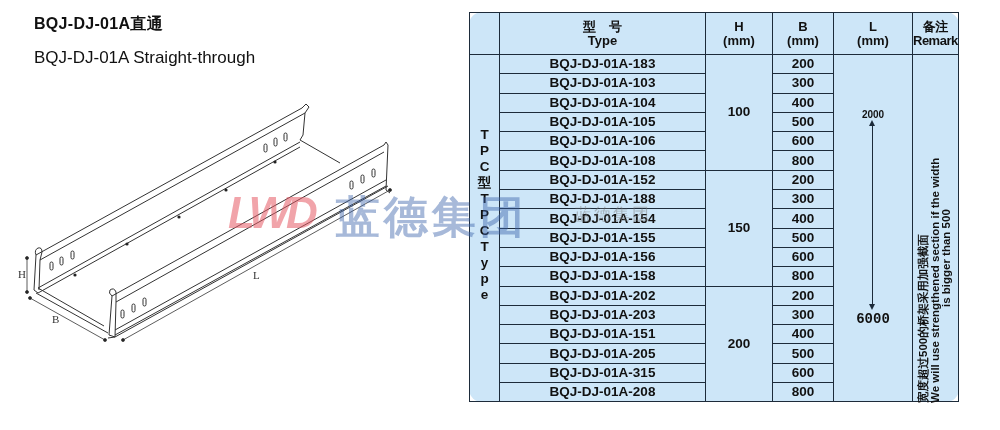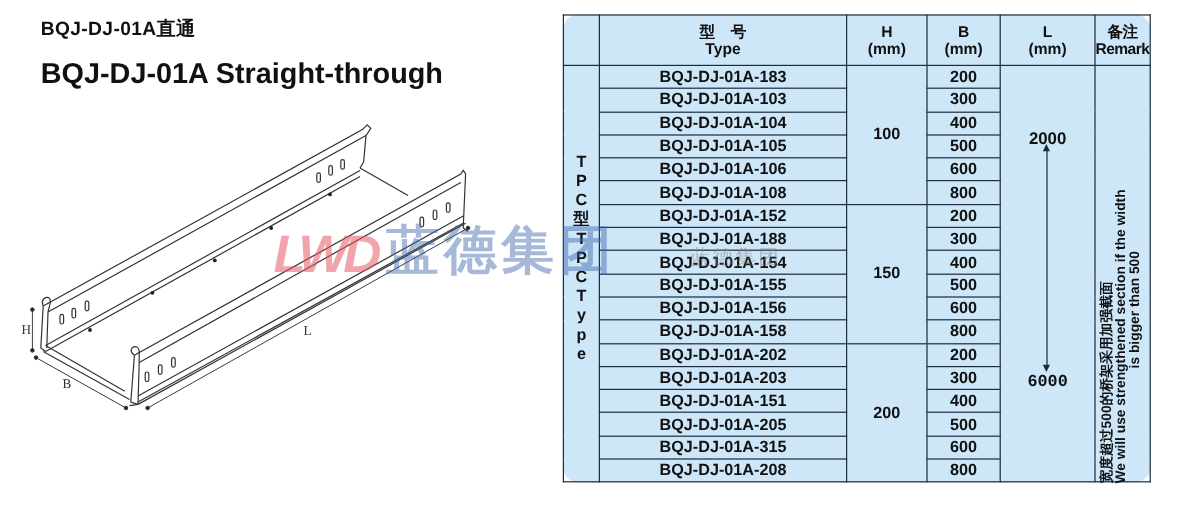--- a/index.html
+++ b/index.html
@@ -1,41 +1,41 @@
 <!DOCTYPE html>
 <html><head>
 <meta charset="utf-8">
 <style>
   html, body { margin:0; padding:0; }
   body { width:1000px; height:430px; background:#ffffff; position:relative; overflow:hidden;
          font-family:"Liberation Sans", "DejaVu Sans", sans-serif; color:#111; }
   .title-cn { position:absolute; left:34px; top:14px; font-size:16px; font-weight:bold; letter-spacing:0.3px; }
-  .title-en { position:absolute; left:34px; top:48px; font-size:24px; font-weight:bold; }
+  .title-en { position:absolute; left:34px; top:48px; font-size:17px; font-weight:normal; }
   .diagram { position:absolute; left:0; top:80px; width:460px; height:350px; }
-  .watermark { position:absolute; left:228px; top:188px; height:50px; display:flex; align-items:flex-end; pointer-events:none; }
+  .watermark { position:absolute; left:228px; top:188px; height:50px; display:flex; align-items:flex-start; pointer-events:none;gap:14px; }
   .wm-logo { font-size:44px; font-weight:900; color:rgba(230,90,100,0.55); font-style:italic; letter-spacing:-4px; font-family:"Liberation Sans", sans-serif; }
   .wm-cn { font-size:44px; font-weight:bold; color:rgba(60,100,170,0.45); margin-left:8px; letter-spacing:4px; font-family:"DejaVu Sans", sans-serif; }
   .wm-slogan { position:absolute; left:575px; top:203px; font-size:17px; color:rgba(120,120,120,0.45); letter-spacing:2px; font-family:"DejaVu Sans", sans-serif; pointer-events:none; }
 
   .spec-table { position:absolute; left:469px; top:12px; border-collapse:collapse; background:#cde6f8; table-layout:fixed;border-radius:13px; }
   .spec-table td, .spec-table th { border:1.5px solid #1d2b3a; padding:0; text-align:center; vertical-align:middle; font-weight:bold; }
   .spec-table th { height:41px; font-size:13px; line-height:14px; }
   .spec-table td { height:18.3px; font-size:13.5px; line-height:16px; }
   .col-series { width:30px; }
   .col-type { width:206px; }
   .col-h { width:67px; }
   .col-b { width:61px; }
   .col-l { width:79px; }
   .col-remark { width:45px; }
   .remark-head { font-size:12px; line-height:13px; letter-spacing:-0.5px; }
   .series-label { font-size:14px; line-height:19px; }
   .series-label span { display:block; }
   .l-cell { position:relative; }
   .l-inner { position:absolute; left:0; top:0; right:0; bottom:0; }
-  .l-min { position:absolute; left:0; right:0; top:52px; font-size:14px; }
+  .l-min { position:absolute; left:0; right:0; top:52px; font-size:10px; }
   .l-max { position:absolute; left:0; right:0; top:256px; font-size:14px;font-family:Liberation Mono, monospace; }
   .l-arrow { position:absolute; left:38px; top:70px; width:1px; height:180px; background:#1d2b3a; }
   .l-arrow::before { content:""; position:absolute; left:-3px; top:-5px; border-left:3.5px solid transparent; border-right:3.5px solid transparent; border-bottom:6px solid #1d2b3a; }
   .l-arrow::after { content:""; position:absolute; left:-3px; bottom:-5px; border-left:3.5px solid transparent; border-right:3.5px solid transparent; border-top:6px solid #1d2b3a; }
   .remark-cell { position:relative; }
   .remark-rot { position:absolute; left:50%; top:50%; width:350px; transform:translate(-50%,-50%) rotate(-90deg); text-align:left; font-size:11.5px; line-height:11.5px; font-weight:bold; white-space:nowrap; }
   .remark-rot div { display:block; }
 </style>
 </head>
 <body>

